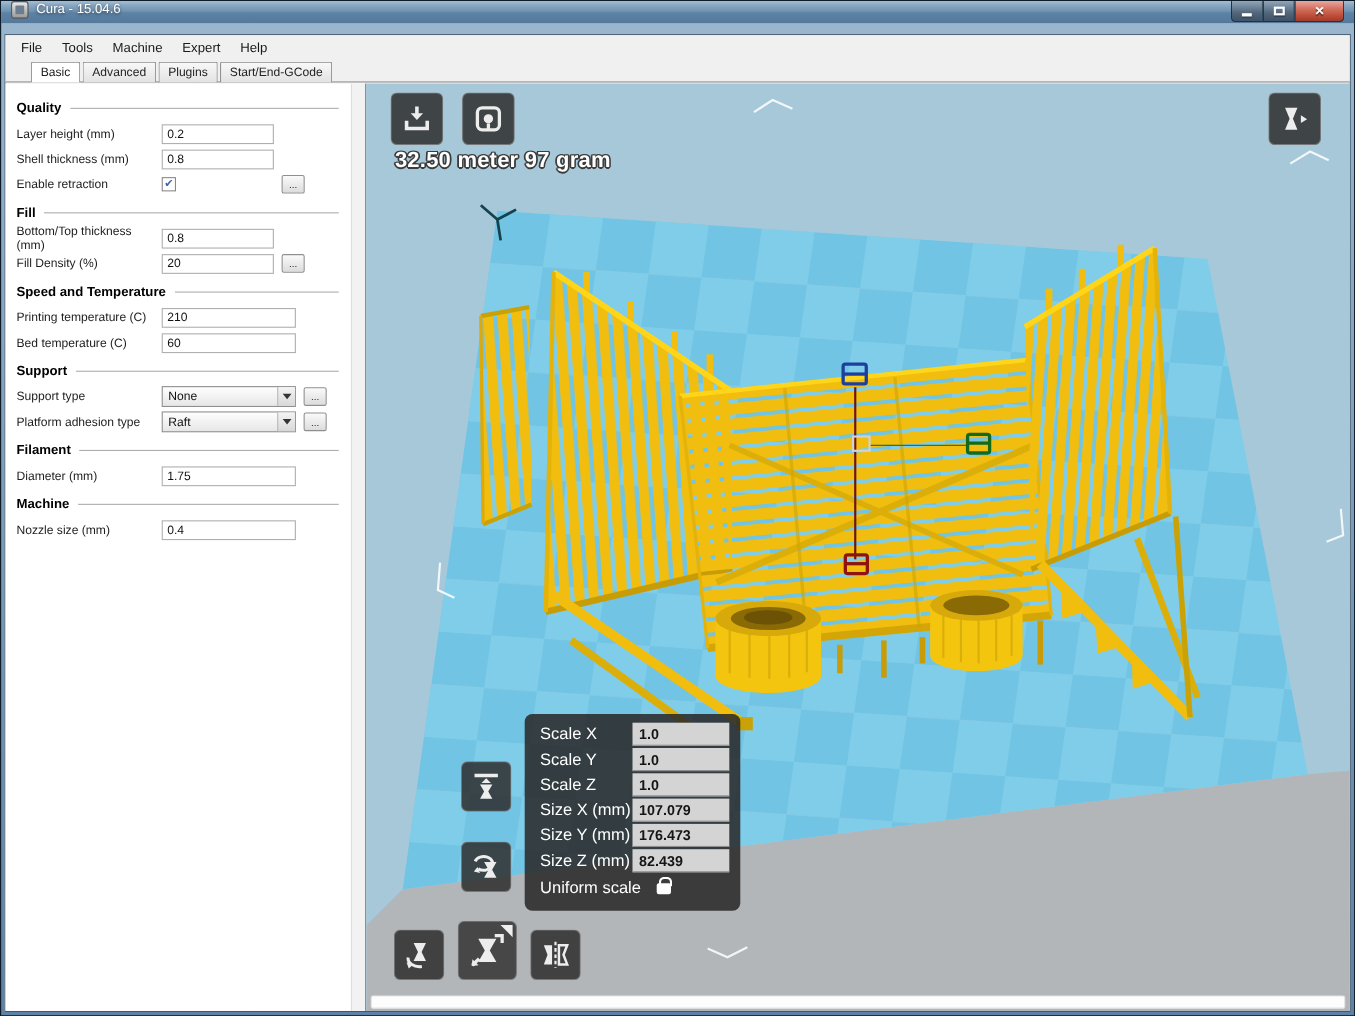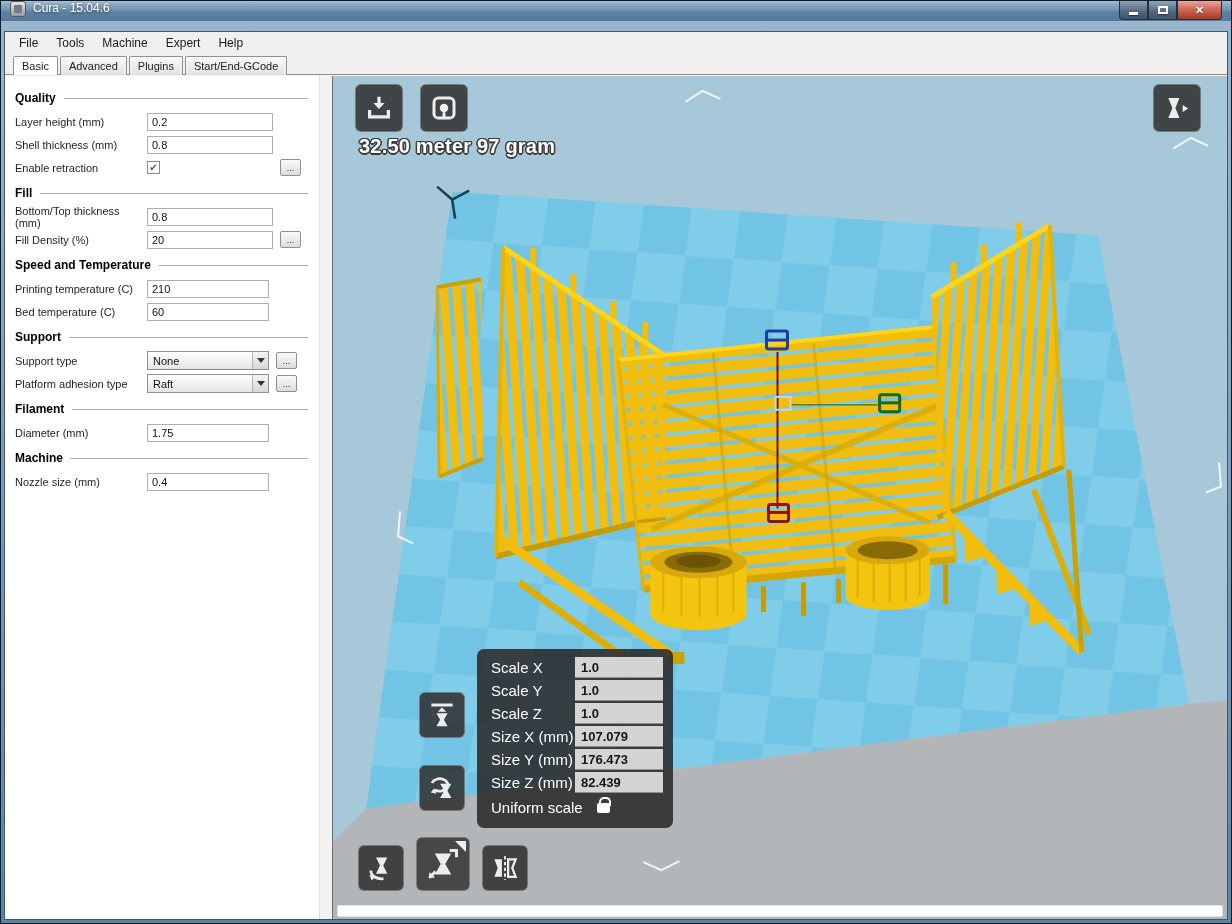--- a/index.html
+++ b/index.html
@@ -19,35 +19,35 @@
   .win-btn.min{border-radius:0 0 0 4px;}
   .win-btn.close{width:45px;border-radius:0 0 4px 0;
     background:linear-gradient(#e9a79e,#cf6a57 45%,#a93723);}
   .glyph-min{width:9px;height:3px;background:#fff;margin-top:7px;box-shadow:0 1px 1px rgba(0,0,0,.45);}
   .glyph-max{width:10px;height:8px;border:2px solid #fff;box-shadow:0 1px 1px rgba(0,0,0,.35);}
   .glyph-close{color:#fff;font-size:11px;font-weight:bold;text-shadow:0 1px 1px rgba(0,0,0,.5);}
   
   .client{position:absolute;top:30px;left:3px;right:3px;bottom:3px;background:#f0f0f0;border:1px solid #40586e;}
   .menubar{height:22px;display:flex;align-items:center;padding-left:5px;background:#f0f0f0;}
   .menu-item{padding:2px 9px;font-size:12px;color:#1a1a1a;cursor:default;}
-  .tabbar{height:21px;background:#f0f0f0;border-bottom:1px solid #919191;display:flex;align-items:flex-end;padding-left:8px;}
+  .tabbar{height:21px;background:#f0f0f0;border-bottom:1px solid #919191;display:flex;align-items:flex-end;padding-left:23px;}
   .tab{font-size:11px;padding:3px 8px;border:1px solid #919191;border-bottom:none;margin-right:2px;cursor:pointer;
     background:linear-gradient(#f8f8f8,#e2e2e2);border-radius:2px 2px 0 0;position:relative;bottom:-1px;color:#222;}
   .tab.active{background:#fff;}
   .content{position:absolute;top:44px;left:0;right:0;bottom:0;display:flex;}
   
   .settings{width:328px;background:#fff;border-right:1px solid #6e6e6e;padding:8px 18px 0 10px;
     position:relative;overflow:hidden;}
   .scroll-strip{position:absolute;right:0;top:0;bottom:0;width:13px;background:#f2f2f2;border-left:1px solid #dedede;}
   .section-header{display:flex;align-items:center;gap:8px;margin:7px 0 5px;font-weight:bold;font-size:12px;color:#000;}
   .section-header .hline{flex:1;height:1px;background:#adadad;margin-right:6px;}
   .srow{display:flex;align-items:center;height:23px;}
   .flabel{width:132px;font-size:11px;color:#1e1e1e;flex:none;}
   .ctrl{width:122px;flex:none;display:flex;align-items:center;}
-  .sec-0 .ctrl,.sec-1 .ctrl{width:126px;}
+  .sec-0 .ctrl,.sec-1 .ctrl{width:102px;}
   .txt{width:100%;height:18px;border:1px solid #afafaf;font-family:"Liberation Sans",sans-serif;
     font-size:11px;padding:1px 4px;color:#111;background:#fff;}
   .chk{width:13px;height:13px;border:1px solid #8a8a8a;background:#fff;display:flex;align-items:center;
     justify-content:center;font-size:10px;line-height:1;color:#3a62a8;cursor:pointer;}
   .sel{width:100%;height:19px;border:1px solid #8f8f8f;background:linear-gradient(#fefefe,#e6e6e6);
     display:flex;align-items:center;padding-left:5px;font-size:11px;color:#111;cursor:pointer;}
   .arrowbox{margin-left:auto;width:16px;height:100%;border-left:1px solid #b5b5b5;display:flex;
     align-items:center;justify-content:center;background:linear-gradient(#f4f4f4,#d8d8d8);}
   .tri-down{width:0;height:0;border:4px solid transparent;border-top:5px solid #333;margin-top:4px;}
   .more-btn{margin-left:7px;width:21px;height:17px;border:1px solid #8f8f8f;border-radius:2px;cursor:pointer;

